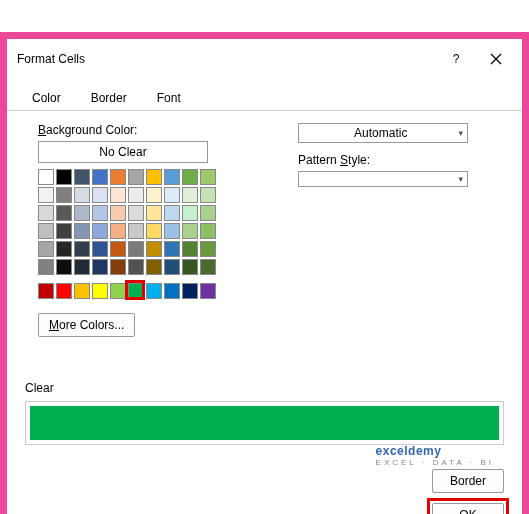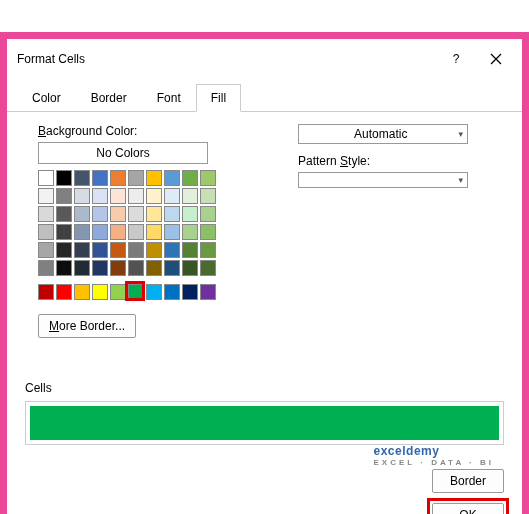--- a/index.html
+++ b/index.html
@@ -23,21 +23,21 @@
 .stdrow { display: grid; grid-template-columns: repeat(10, 16px); gap: 2px; margin-top: 8px; position: relative; }
 .highlight-red { position: absolute; border: 3px solid #d00; pointer-events: none; }
 .btn { border: 1px solid #999; background: #fdfdfd; padding: 4px 10px; cursor: pointer; border-radius: 2px; }
 .btnrow { display: flex; gap: 8px; margin-top: 14px; }
 .select { border: 1px solid #999; width: 170px; padding: 2px 4px; display: flex; align-items: center; justify-content: space-between; cursor: pointer; background: #fff; }
 .select .caret { font-size: 9px; color: #555; }
 .samplelbl { position: absolute; bottom: 144px; left: 18px; }
 .samplebox { position: absolute; left: 18px; right: 18px; bottom: 94px; height: 44px; border: 1px solid #ccc; }
 .sampleinner { position: absolute; left: 4px; right: 4px; top: 4px; bottom: 4px; }
 .watermark { position: absolute; right: 28px; bottom: 72px; color: #3366aa; font-weight: bold; font-size: 13px; letter-spacing: .5px; }
-.watermark small { display: block; color: #888; font-weight: bold; font-size: 8px; letter-spacing: 3px; }
+.watermark small { display: block; color: #888; font-weight: normal; font-size: 8px; letter-spacing: 3px; }
 .footer { position: absolute; right: 18px; bottom: 46px; }
 .bottom { position: absolute; right: 18px; bottom: 12px; display: flex; gap: 3px; }
 .btn.main { width: 72px; text-align: center; }
 svg { display: block; }
 </style>
 </head>
 <body>
 
 <div class="dialog">
   <div class="titlebar">
@@ -49,28 +49,27 @@
       <svg width="12" height="12" viewBox="0 0 12 12">
           <path d="M1 1 L11 11 M11 1 L1 11" stroke="#000" stroke-width="1.3"></path>
         </svg>
     </div>
   </div>
 
   <div class="tabs">
     <div class="tab">Color</div>
     <div class="tab">Border</div>
     <div class="tab">Font</div>
-    <div class="tab active">Fill</div>
   </div>
 
   <div class="content">
     <div class="row">
       <div class="leftcol">
         <div class="lbl"><span class="underline">B</span><span>ackground Color:</span></div>
-        <div class="nocolor">No Colors</div>
+        <div class="nocolor">No Clear</div>
         <div class="swatchgrid" id="theme-grid">
             <div class="swatch" style="background: rgb(255, 255, 255);"></div>
             <div class="swatch" style="background: rgb(0, 0, 0);"></div>
             <div class="swatch" style="background: rgb(68, 84, 106);"></div>
             <div class="swatch" style="background: rgb(68, 114, 196);"></div>
             <div class="swatch" style="background: rgb(237, 125, 49);"></div>
             <div class="swatch" style="background: rgb(165, 165, 165);"></div>
             <div class="swatch" style="background: rgb(255, 192, 0);"></div>
             <div class="swatch" style="background: rgb(91, 155, 213);"></div>
             <div class="swatch" style="background: rgb(112, 173, 71);"></div>
@@ -134,38 +133,38 @@
             <div class="swatch" style="background: rgb(255, 255, 0);"></div>
             <div class="swatch" style="background: rgb(146, 208, 80);"></div>
             <div class="swatch" style="background: rgb(0, 176, 80);"></div>
             <div class="swatch" style="background: rgb(0, 176, 240);"></div>
             <div class="swatch" style="background: rgb(0, 112, 192);"></div>
             <div class="swatch" style="background: rgb(0, 32, 96);"></div>
             <div class="swatch" style="background: rgb(112, 48, 160);"></div>
             <div class="highlight-red" id="sel-hl" style="left: 87px; top: -3px; width: 20px; height: 20px;"></div>
           </div>
         <div class="btnrow">
-          <button class="btn"><span style="text-decoration:underline">M</span>ore <span>Border...</span></button>
+          <button class="btn"><span style="text-decoration:underline">M</span>ore <span>Colors...</span></button>
         </div>
       </div>
 
       <div class="rightcol">
         <div class="select">
           <span style="margin:0 auto">Automatic</span>
           <span class="caret">▾</span>
         </div>
         <div class="lbl" style="margin-top:10px">Pattern <span class="underline">S</span>tyle:</div>
         <div class="select">
           <span></span>
           <span class="caret">▾</span>
         </div>
       </div>
     </div>
 
-    <div class="samplelbl">Cells</div>
+    <div class="samplelbl">Clear</div>
     <div class="samplebox">
       <div class="sampleinner" id="sample-inner" style="background: rgb(0, 176, 80);"></div>
     </div>
 
     <div class="watermark">
       <span>exceldemy</span>
       <small>EXCEL · DATA · BI</small>
     </div>
 
     <div class="footer">

